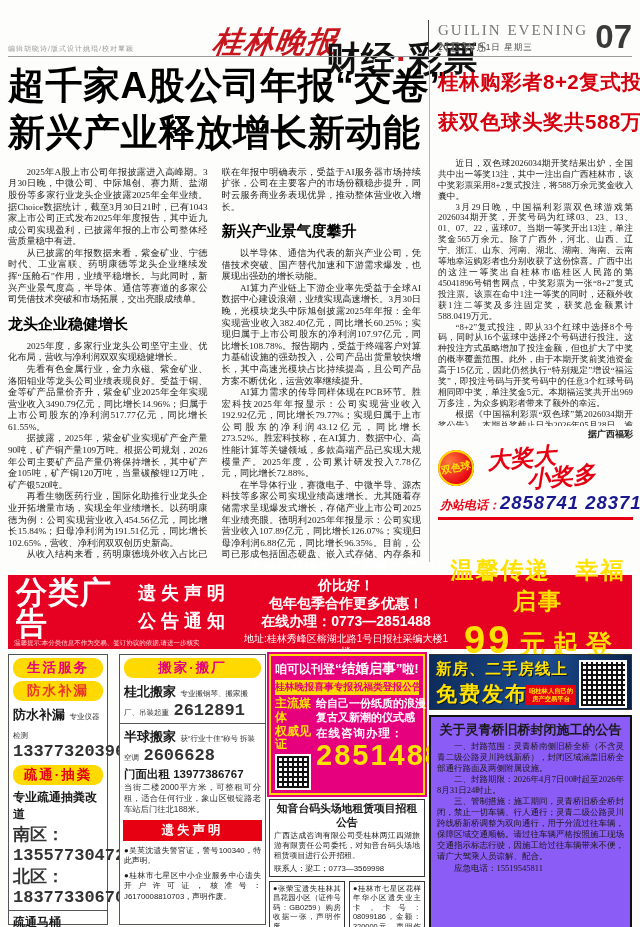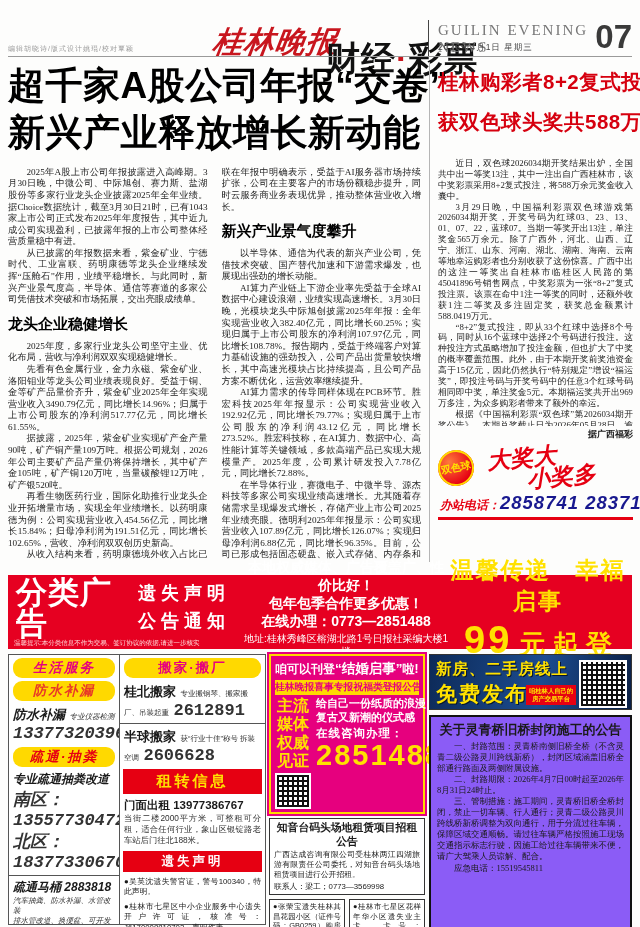--- a/index.html
+++ b/index.html
@@ -86,21 +86,21 @@
           letter-spacing:3px;padding:3px 0;margin:3px 3px;}
   .redbar.white{color:#fff;font-size:12.5px;padding:2px 0;}
   .lossitem{font-size:7.8px;line-height:1.35;padding:2px 4px;text-align:justify;}
   
   .wed{background:#e6007e;border:2px solid #ffd900;box-shadow:0 0 0 2px #e6007e;padding:3px 4px;box-sizing:border-box;}
   .wed-r1{white-space:nowrap;font-weight:900;}
   .wed-r1 .y{color:#ffffff;font-size:12px;} .wed-r1 .w{color:#fff;font-size:13.5px;}
   .wed-strip{background:#ffd900;color:#e6007e;font-weight:900;font-size:9.8px;text-align:center;
              margin:2px 0;padding:1px 0;white-space:nowrap;}
   .wed-r3{display:flex;gap:5px;margin-top:2px;}
-  .wed-side{color:#ffe100;font-weight:900;font-size:16px;line-height:1.15;text-align:center;}
+  .wed-side{color:#ffe100;font-weight:900;font-size:12px;line-height:1.15;}
   .qr{background:#fff;border:2px solid #fff;
       background-image:repeating-linear-gradient(0deg,#111 0 2px,transparent 2px 5px),
                        repeating-linear-gradient(90deg,#111 0 2px,#fff 2px 5px);}
   .qr.q1{width:32px;height:32px;margin-top:2px;}
   .wed-main{flex:1;color:#fff;font-weight:900;line-height:1.25;}
   .wed-main .wl{font-size:11px;white-space:nowrap;}
   .wed-main .cl{font-size:11.5px;letter-spacing:1px;margin-top:1px;white-space:nowrap;}
   .wed-main .ph{color:#ffe100;font-size:29px;letter-spacing:2px;line-height:1;margin-top:1px;}
   .wharf{border:1px solid #333;margin-top:4px;padding:2px 4px;box-sizing:border-box;background:#fff;}
   .wharf .t{font-weight:900;font-size:10.8px;text-align:center;}
@@ -212,21 +212,21 @@
     </div>
     <div class="cb4">
       <div class="l1">温馨传递　幸福启事</div>
       <div class="l2"><span class="n">99</span><span> 元 起 登</span></div>
     </div>
   </div>
   <div class="cb-tip" style="position:absolute;left:14px;">温馨提示:本分类信息不作为交易、签订协议的依据,请进一步核实</div>
 
   <div class="ads">
 
-    <div class="acol boxed" style="left:0;width:112px;height:271px;font-style:italic;">
+    <div class="acol boxed" style="left:0;width:100px;height:271px;">
       <div class="pill mag">生活服务</div>
       <div class="pill org">防水补漏</div>
       <div class="adline">
         <span class="ttl">防水补漏</span>
         <span class="tiny">专业仪器检测</span>
         <div class="phone">13377320396</div>
       </div>
       <div class="pill red">疏通·抽粪</div>
       <div class="adline">
         <div class="ttl" style="font-size:12px;">专业疏通抽粪改道</div>
@@ -248,21 +248,20 @@
         <span class="ttl">桂北搬家</span>
         <span class="tiny">专业搬钢琴、搬家搬厂、吊装起重</span>
         <span class="phone">2612891</span>
       </div>
       <div class="adsep"></div>
       <div class="adline">
         <span class="ttl">半球搬家</span>
         <span class="tiny">获“行业十佳”称号  拆装空调</span>
         <span class="phone">2606628</span>
       </div>
-      <div class="redbar">租转信息</div>
       <div class="adline">
         <div class="ttl" style="font-size:11.5px;">门面出租 13977386767</div>
         <div class="tiny" style="font-size:8.3px;text-align:justify;">当街二楼2000平方米，可整租可分租，适合任何行业，象山区银锭路老车站后门往北188米。</div>
       </div>
       <div class="redbar white">遗失声明</div>
       <div class="lossitem">●吴英沈遗失警官证，警号100340，特此声明。</div>
       <div class="lossitem">●桂林市七星区中小企业服务中心遗失开户许可证，核准号：J6170008810703，声明作废。</div>
     </div>
 
     <div class="acol" style="left:261px;width:156px;height:271px;">

